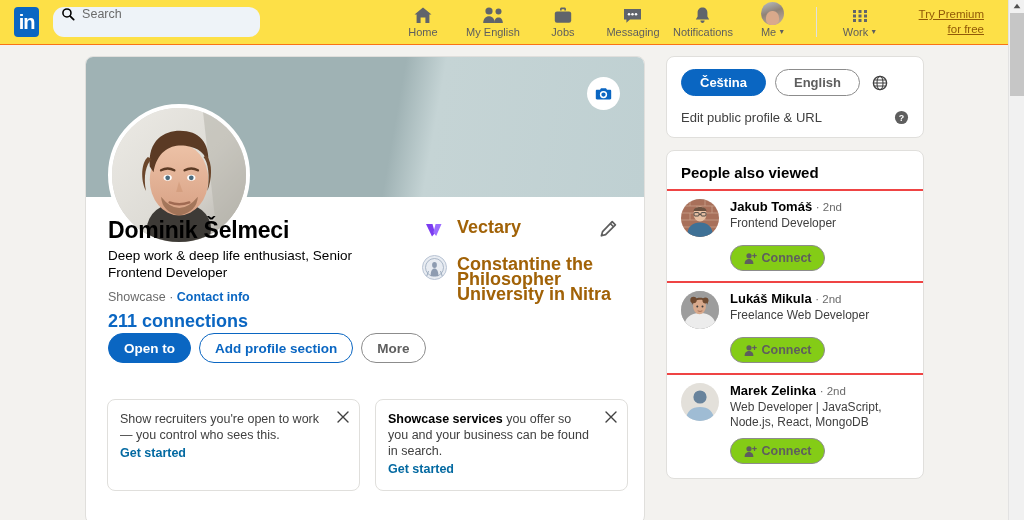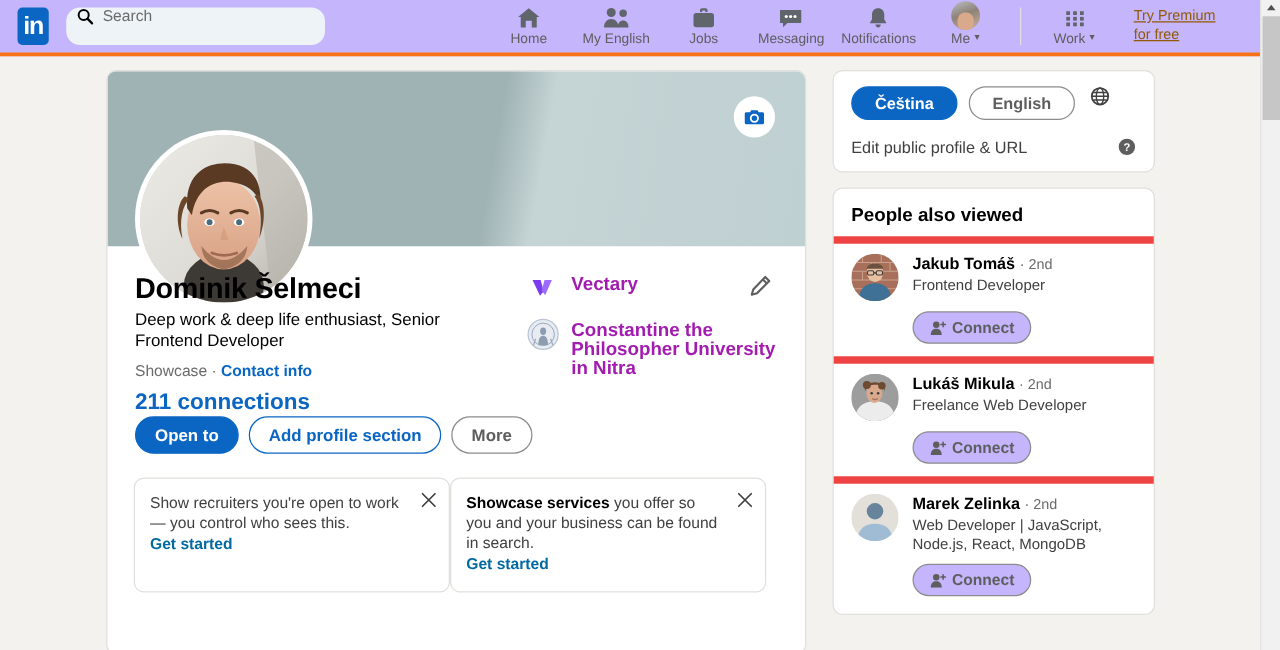--- a/index.html
+++ b/index.html
@@ -6,23 +6,23 @@
   html, body {
     width: 1024px; height: 520px;
     font-family: "Liberation Sans", sans-serif;
     background: #f3f2ef;
     overflow: hidden;
   }
 
   
   .navbar {
     position: absolute; top: 0; left: 0; width: 1008px; height: 45px;
-    background: #c4b5fd;
+    background: #fde047;
     display: flex; align-items: center;
-    border-bottom: 3px solid #f97316;
+    border-bottom: 1px solid #f97316;
   }
   .li-logo {
     width: 30px; height: 30px; border-radius: 4px;
     background: #0a66c2; color: #fff;
     margin-left: 14px;
     font-weight: bold; font-size: 20px;
     display: flex; align-items: center; justify-content: center;
     font-family: "Liberation Sans", sans-serif;
     letter-spacing: -1px;
   }
@@ -53,21 +53,21 @@
     overflow: hidden; position: relative;
   }
   .nav-avatar::after {
     content:''; position:absolute; left:5px; top:9px; width:13px; height:14px;
     border-radius:46% 46% 40% 40%; background:#d9a98b;
   }
   .nav-divider { width: 1px; height: 30px; background: #e0e0e0; margin: 0 8px; }
   .premium-link {
     margin-left: 12px; margin-right: 24px; width: 92px;
     font-size: 11.5px; color: #915907; text-decoration: underline;
-    text-align: left; line-height: 15px; cursor: pointer;
+    text-align: right; line-height: 15px; cursor: pointer;
   }
 
   
   .page { position: absolute; top: 45px; left: 0; width: 1008px; bottom: 0; }
 
   .card {
     background: #fff; border: 1px solid #e0dfdc; border-radius: 8px;
   }
 
   
@@ -101,70 +101,70 @@
   .profile-info { position: absolute; left: 22px; top: 160px; width: 300px; }
   .p-name { font-size: 23px; font-weight: 600; color: #000; letter-spacing: -0.2px;}
   .p-headline { font-size: 13.5px; color: #000; margin-top: 3px; line-height: 17px; }
   .p-location { font-size: 12.5px; color: #6b6b6b; margin-top: 9px; }
   .p-contact { color: #0a66c2; font-weight: 600; cursor: pointer; }
   .p-connections { font-size: 18px; color: #0a66c2; font-weight: 600; margin-top: 7px; cursor: pointer;}
 
   .org-list { position: absolute; left: 335px; top: 160px; width: 200px; }
   .org-row { display: flex; align-items: flex-start; margin-bottom: 10px; }
   .org-logo { width: 27px; height: 27px; flex: none; margin-right: 9px; }
-  .org-name { font-size: 15px; color: #a21caf; font-weight: 600; line-height: 15px; padding-top: 3px;}
+  .org-name { font-size: 18px; color: #a16207; font-weight: 600; line-height: 15px; padding-top: 3px;}
 
   .btn-row { position: absolute; left: 22px; top: 276px; display: flex; gap: 8px; }
   .btn {
     height: 30px; border-radius: 16px; font-size: 13.5px; font-weight: 600;
     display: flex; align-items: center; justify-content: center; cursor: pointer;
     padding: 0 15px; font-family: "Liberation Sans", sans-serif;
   }
   .btn-primary { background: #0a66c2; color: #fff; border: 1px solid #0a66c2; }
   .btn-outline-blue { background: #fff; color: #0a66c2; border: 1.5px solid #0a66c2; }
   .btn-outline-gray { background: #fff; color: #5e5e5e; border: 1px solid #8c8c8c; }
 
-  .promos { position: absolute; left: 21px; top: 325px; display: flex; }
+  .promos { position: absolute; left: 21px; top: 342px; display: flex; gap: 15px; }
   .promo {
     width: 253px; min-height: 74px; border: 1px solid #e0dfdc; border-radius: 8px;
     padding: 11px 12px 13px 12px; position: relative; background:#fff;
   }
   .promo-text { font-size: 12.5px; color: #404040; line-height: 16px; padding-right: 22px; }
   .promo-text b { color: #000; font-weight: 600; }
   .promo-link { font-size: 12.5px; color: #0369a1; font-weight: 600; margin-top: 2px; display: inline-block; cursor: pointer;}
   .promo-close {
     position: absolute; right: 9px; top: 10px; width: 14px; height: 14px; cursor: pointer;
   }
 
   
   .rail { position: absolute; left: 666px; top: 11px; width: 258px; }
   .lang-card { padding: 12px 14px 12px 14px; position: relative; margin-bottom: 12px; }
-  .lang-row { display: flex; gap: 9px; }
+  .lang-row { display: flex; align-items: center; gap: 9px; }
   .lang-btn {
     height: 27px; border-radius: 14px; font-size: 13px; font-weight: 600;
     display: flex; align-items: center; justify-content: center; cursor: pointer;
     padding: 0 18px;
   }
   .globe-icon { margin-left: 3px; width: 16px; height: 16px; cursor: pointer; }
   .edit-url-row { display: flex; align-items: center; justify-content: space-between; margin-top: 14px; }
   .edit-url-text { font-size: 13px; color: #404040; cursor: pointer; }
   .help-icon { width: 15px; height: 15px; cursor: pointer; }
 
   .pav-card { padding: 13px 0 4px 0; }
   .pav-title { font-size: 15px; font-weight: 600; color: #000; padding: 0 29px 8px 14px; }
-  .pav-item { padding: 8px 14px 10px 14px; border-top: 6px solid #ef4444; }
+  .pav-item { padding: 8px 14px 10px 14px; border-top: 2px solid #ef4444; }
   .pav-item:first-of-type { border-top: none; }
   .pav-top { display: flex; align-items: flex-start; }
   .pav-avatar { width: 38px; height: 38px; border-radius: 50%; flex: none; margin-right: 11px; overflow:hidden; position:relative;}
   .pav-name { font-size: 13px; font-weight: 600; color: #000; line-height: 16px; cursor: pointer; }
   .pav-degree { font-weight: 400; color: #6b6b6b; font-size: 11.5px; }
   .pav-sub { font-size: 12px; color: #404040; line-height: 15px; margin-top: 1px; }
   .connect-btn {
     margin-top: 8px; margin-left: 49px; height: 26px; width: 95px;
-    border: 1px solid #8c8c8c; border-radius: 14px; background: #c4b5fd;
+    border: 1px solid #8c8c8c; border-radius: 14px; background: #84cc16;
     color: #5e5e5e; font-size: 12.5px; font-weight: 600;
     display: flex; align-items: center; justify-content: center; gap: 5px; cursor: pointer;
   }
 
   
   .scrollbar {
     position: absolute; top: 0; right: 0; width: 16px; height: 520px;
     background: #f1f1f1; border-left: 1px solid #e2e2e2;
   }
   .sb-up {

